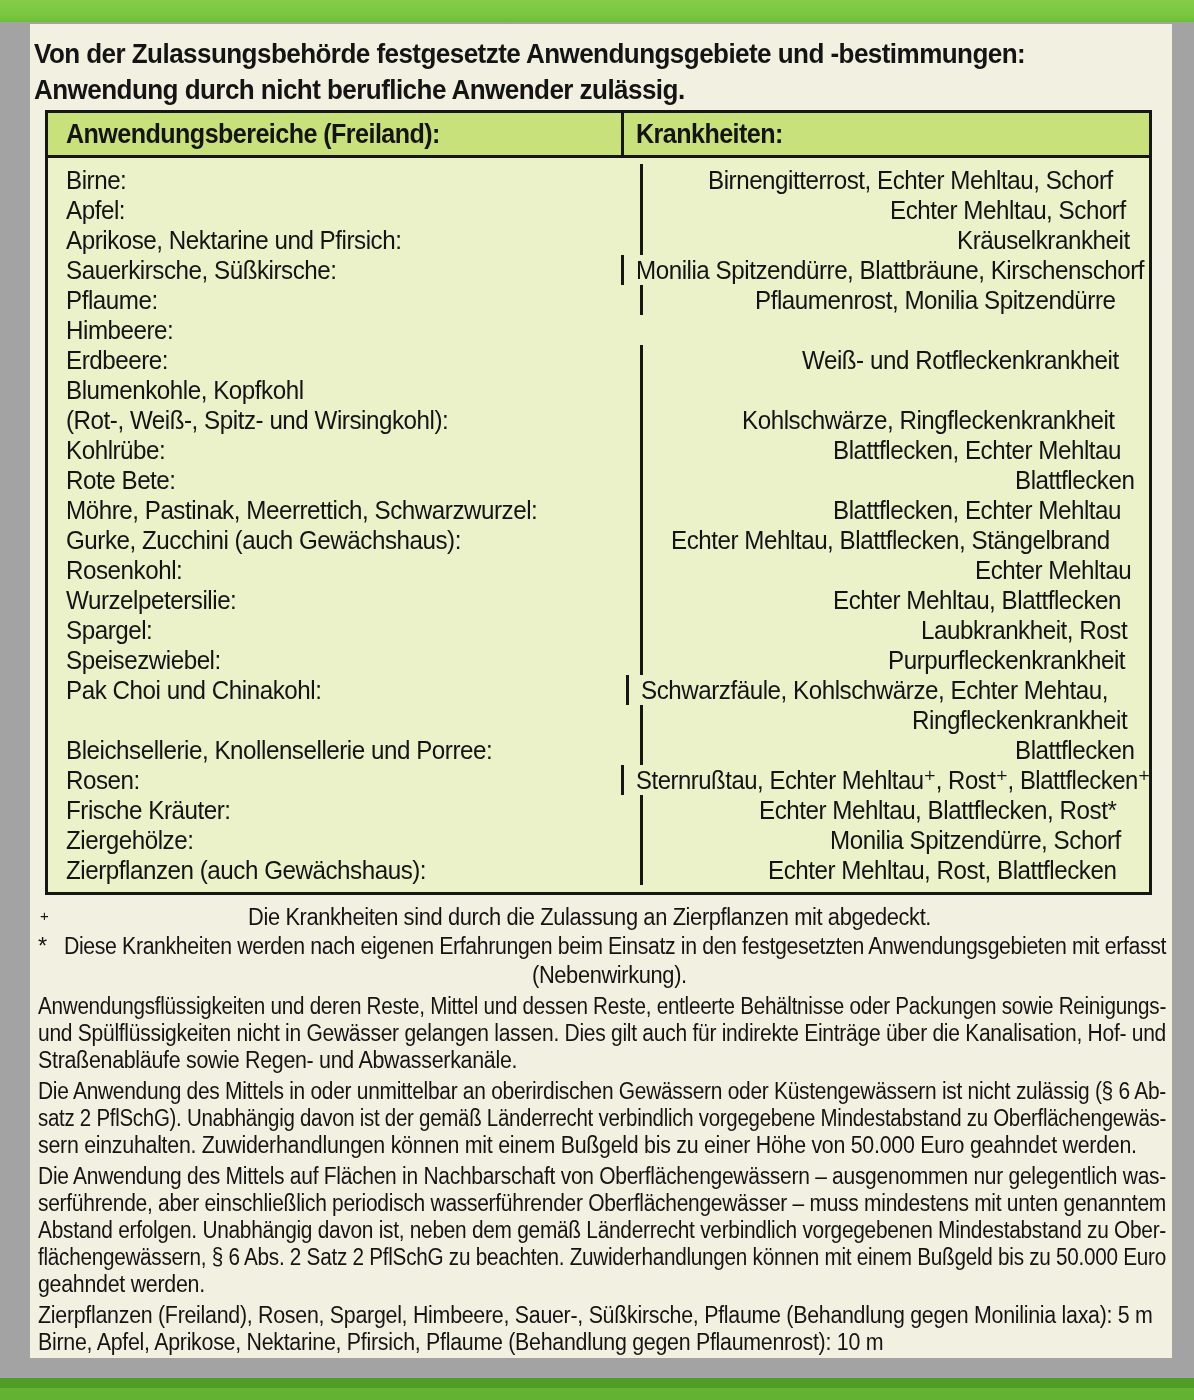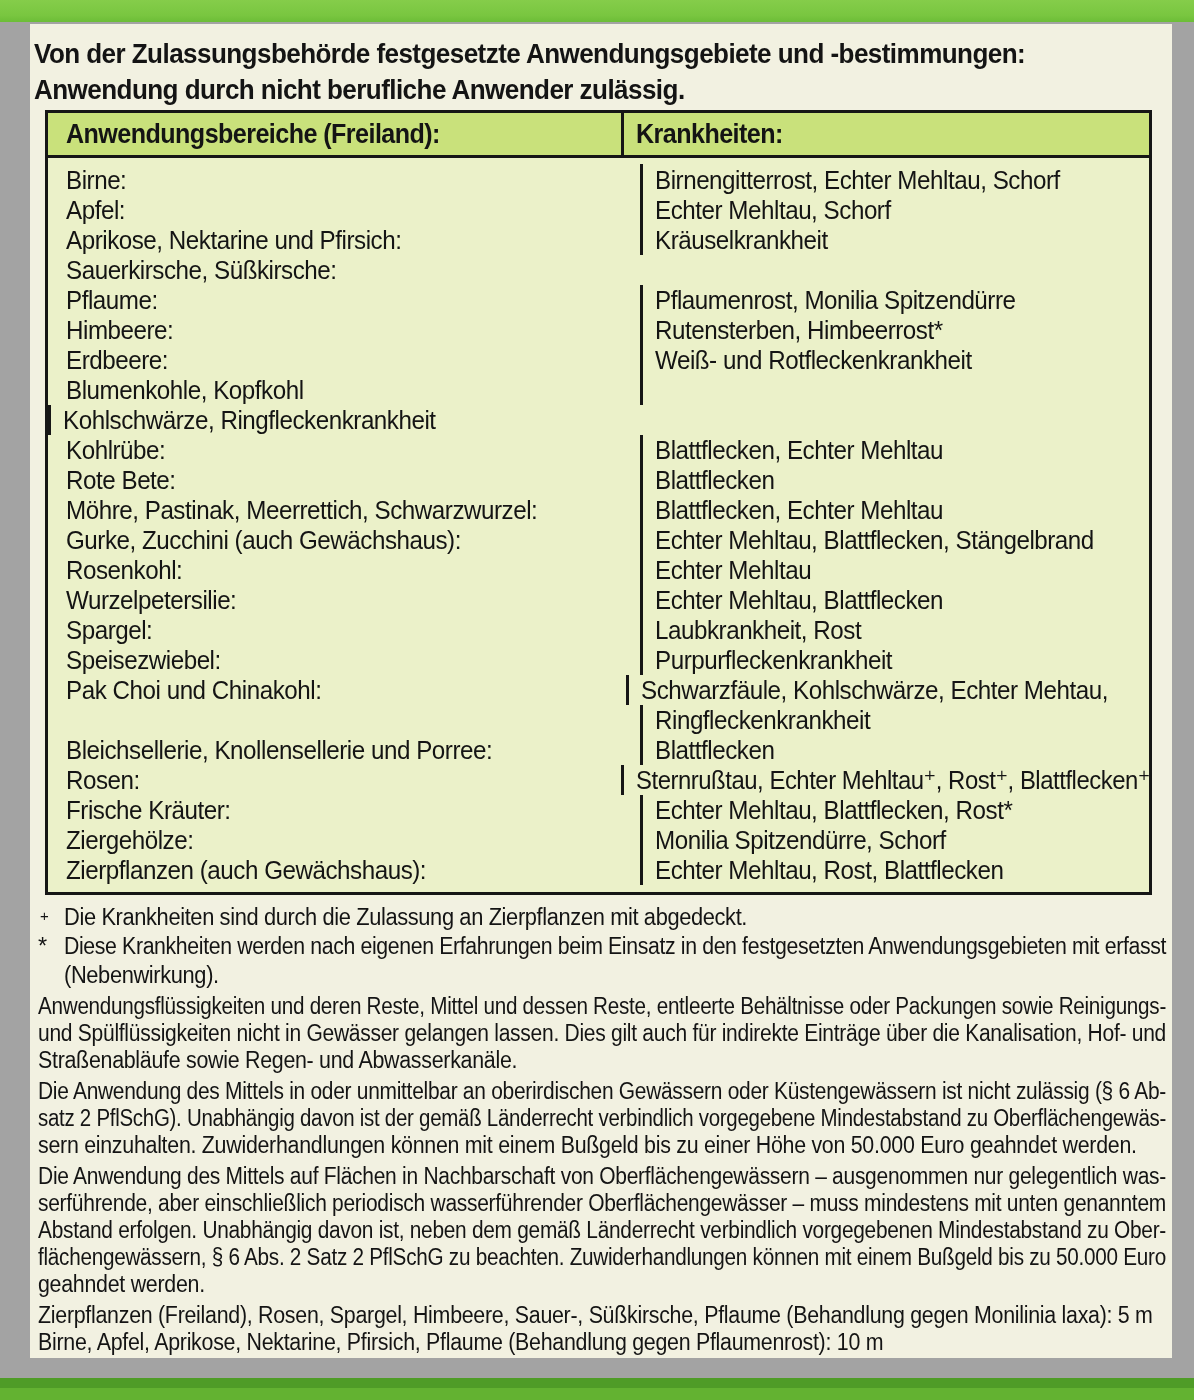--- a/index.html
+++ b/index.html
@@ -30,28 +30,28 @@
     border:3px solid #161616;
   }
   .tbl-head{display:flex;background:#c9e17b;border-bottom:3px solid #161616;}
   .th{height:42px;line-height:42px;font-weight:bold;font-size:27px;letter-spacing:-0.6px;white-space:nowrap;}
   .th-left{width:52%;padding:0 6px 0 18px;box-sizing:border-box;}
   .th-right{width:48%;padding:0 6px 0 12px;box-sizing:border-box;border-left:3px solid #161616;}
   .tbl-body{background:#ebf1c9;padding:6px 0 7px 0;}
   .tr{display:flex;gap:41px;}
   .td{font-size:26px;line-height:30px;letter-spacing:-0.5px;white-space:nowrap;overflow:visible;}
   .td-left{width:52%;padding:0 6px 0 18px;box-sizing:border-box;}
-  .td-right{width:48%;padding:0 6px 0 12px;box-sizing:border-box;border-left:3px solid #161616;}
+  .td-right{width:48%;padding:0 6px 0 12px;box-sizing:border-box;border-left:3px solid #161616;text-align:right;}
   .tbl-body .tr:first-child .td{padding-top:1px;}
 
   .footnotes{margin:8px 6px 0 8px;}
   .foot{position:relative;padding-left:26px;font-size:23.5px;line-height:29px;letter-spacing:-0.4px;}
   .foot .mark{position:absolute;left:0;top:0;width:24px;}
   .foot .mark.sup{font-size:15px;top:-2px;left:2px;}
-  .foot-line{white-space:nowrap;}
+  .foot-line{white-space:nowrap;text-align:center;}
 
   .paras{margin:3px 6px 0 8px;}
   .para{margin-top:4px;}
   .para:first-child{margin-top:0;}
   .p-line{font-size:23px;line-height:27px;letter-spacing:-0.3px;white-space:nowrap;}
 
   span.fit{display:inline-block;white-space:nowrap;}
 </style>
 </head>
 <body>
@@ -81,38 +81,39 @@
           <div class="tr">
             <div class="td td-left"><span class="fit" style="transform-origin: 0px 50%; transform: scaleX(0.93);">Apfel:</span></div>
             <div class="td td-right"><span class="fit" style="transform-origin: 0px 50%; transform: scaleX(0.93);">Echter Mehltau, Schorf</span></div>
           </div>
           <div class="tr">
             <div class="td td-left"><span class="fit" style="transform-origin: 0px 50%; transform: scaleX(0.93);">Aprikose, Nektarine und Pfirsich:</span></div>
             <div class="td td-right"><span class="fit" style="transform-origin: 0px 50%; transform: scaleX(0.93);">Kräuselkrankheit</span></div>
           </div>
           <div class="tr">
             <div class="td td-left"><span class="fit" style="transform-origin: 0px 50%; transform: scaleX(0.93);">Sauerkirsche, Süßkirsche:</span></div>
+            <div class="td td-right"><span class="fit" style="transform-origin: 0px 50%; transform: scaleX(0.93);">Monilia Spitzendürre, Blattbräune, Kirschenschorf</span></div>
           </div>
           <div class="tr">
             <div class="td td-left"><span class="fit" style="transform-origin: 0px 50%; transform: scaleX(0.93);">Pflaume:</span></div>
             <div class="td td-right"><span class="fit" style="transform-origin: 0px 50%; transform: scaleX(0.93);">Pflaumenrost, Monilia Spitzendürre</span></div>
           </div>
           <div class="tr">
             <div class="td td-left"><span class="fit" style="transform-origin: 0px 50%; transform: scaleX(0.93);">Himbeere:</span></div>
-            <div class="td td-right"><span class="fit" style="transform-origin: 0px 50%; transform: scaleX(0.93);">Rutensterben, Himbeerrost*</span></div>
           </div>
           <div class="tr">
             <div class="td td-left"><span class="fit" style="transform-origin: 0px 50%; transform: scaleX(0.93);">Erdbeere:</span></div>
             <div class="td td-right"><span class="fit" style="transform-origin: 0px 50%; transform: scaleX(0.93);">Weiß- und Rotfleckenkrankheit</span></div>
           </div>
           <div class="tr">
             <div class="td td-left"><span class="fit" style="transform-origin: 0px 50%; transform: scaleX(0.93);">Blumenkohle, Kopfkohl</span></div>
             <div class="td td-right"><span class="fit" style="transform-origin: 0px 50%; transform: scaleX(0.93);"></span></div>
           </div>
           <div class="tr">
+            <div class="td td-left"><span class="fit" style="transform-origin: 0px 50%; transform: scaleX(0.93);">(Rot-, Weiß-, Spitz- und Wirsingkohl):</span></div>
             <div class="td td-right"><span class="fit" style="transform-origin: 0px 50%; transform: scaleX(0.93);">Kohlschwärze, Ringfleckenkrankheit</span></div>
           </div>
           <div class="tr">
             <div class="td td-left"><span class="fit" style="transform-origin: 0px 50%; transform: scaleX(0.93);">Kohlrübe:</span></div>
             <div class="td td-right"><span class="fit" style="transform-origin: 0px 50%; transform: scaleX(0.93);">Blattflecken, Echter Mehltau</span></div>
           </div>
           <div class="tr">
             <div class="td td-left"><span class="fit" style="transform-origin: 0px 50%; transform: scaleX(0.93);">Rote Bete:</span></div>
             <div class="td td-right"><span class="fit" style="transform-origin: 0px 50%; transform: scaleX(0.93);">Blattflecken</span></div>
           </div>

